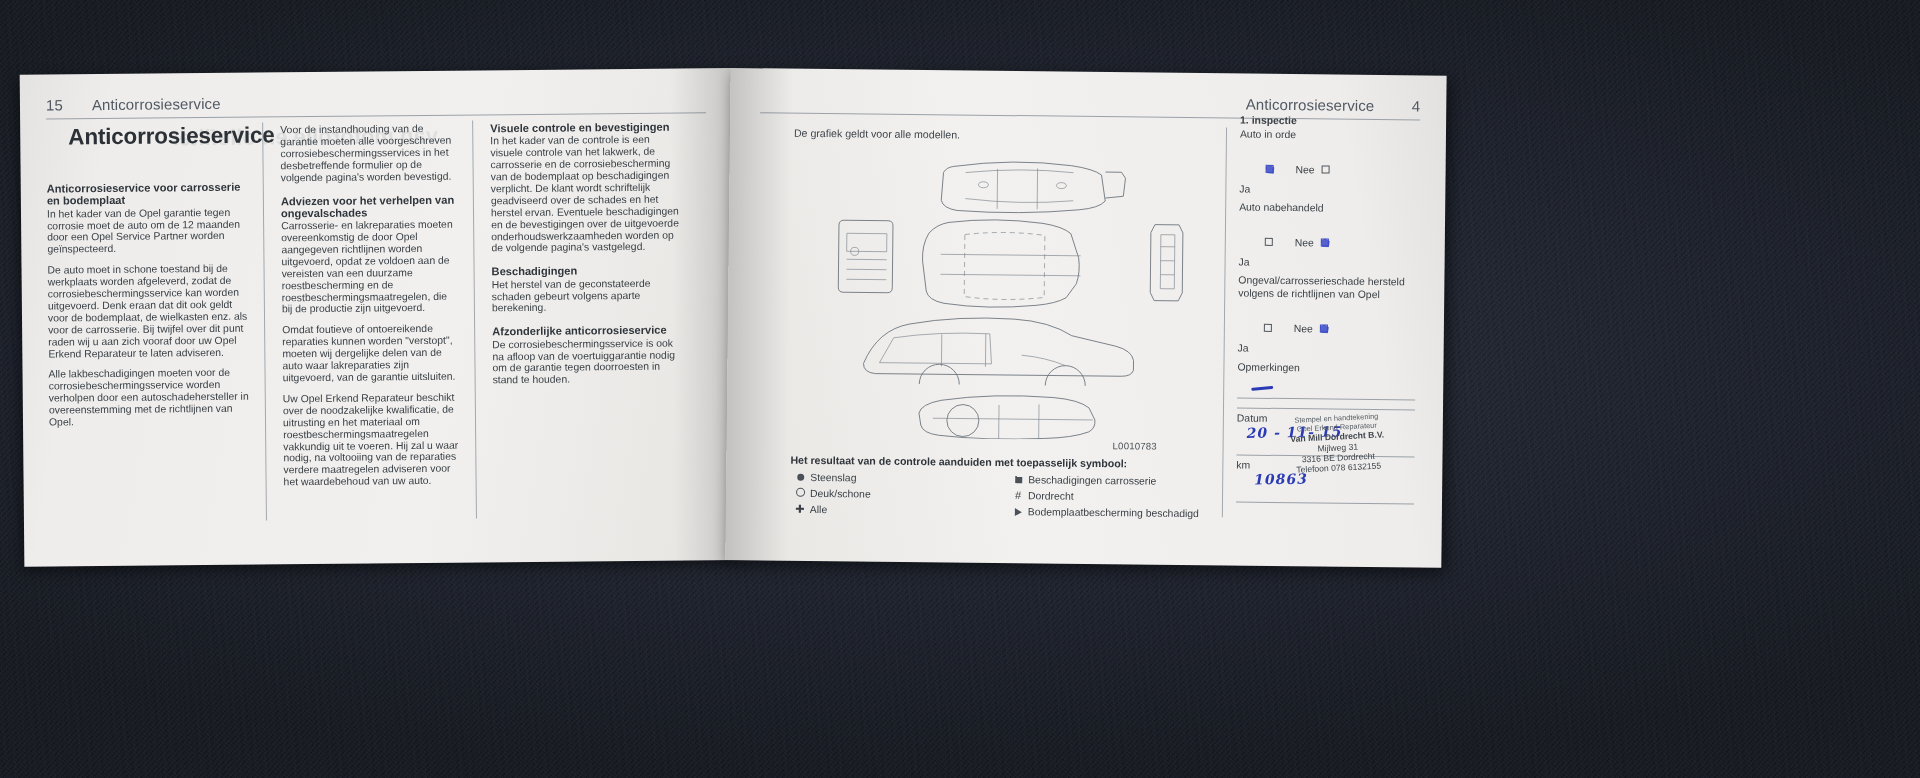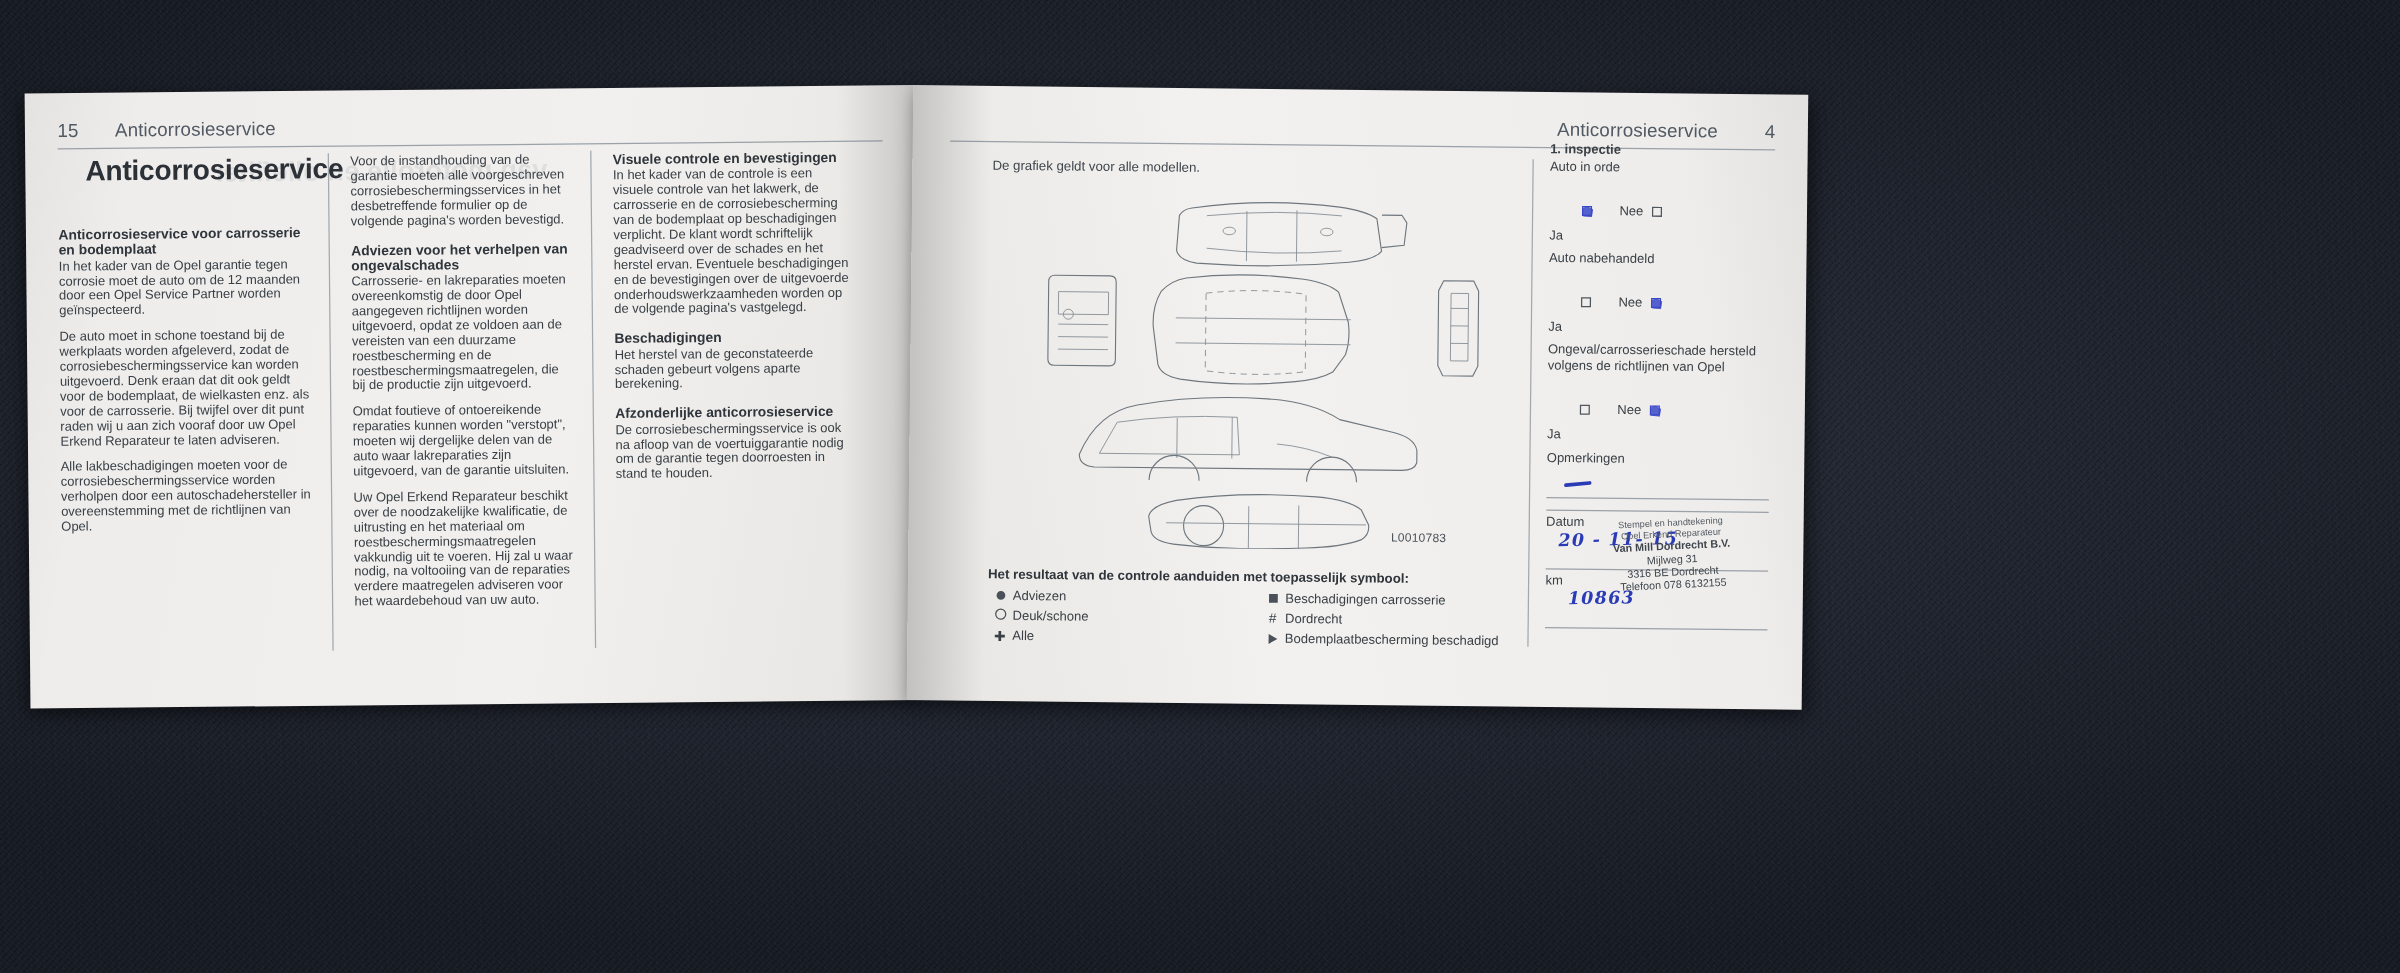--- a/index.html
+++ b/index.html
@@ -252,28 +252,28 @@
 
         <g>
           <path class="ln" d="M118 252 q52 -8 112 -4 q26 2 36 10 l6 12 q1 8 -6 12 q-16 6 -44 7 q-58 3 -106 -2 q-16 -2 -18 -10 l-2 -12 q2 -9 22 -13z"></path>
           <circle class="ln" cx="140" cy="272" r="16"></circle>
           <path class="ln2" d="M176 256 l0 34 M216 255 l0 35"></path>
           <path class="ln2" d="M110 270 l160 0"></path>
         </g>
       </svg>
     </div>
 
-    <div class="figcode" style="left:386px; top:353px;text-align:right;">L0010783</div>
+    <div class="figcode" style="left:386px; top:368px;text-align:right;">L0010783</div>
 
     <div id="legend">
       <div class="ltitle">Het resultaat van de controle aanduiden met toepasselijk symbool:</div>
       <div class="lrow">
         <div class="lcell a">
               <span class="sym dot"></span>
-          <span>Adviezen</span>
+          <span>Steenslag</span>
             </div>
         <div class="lcell">
               <span class="sym sq"></span>
           <span>Beschadigingen carrosserie</span>
             </div>
       </div>
       <div class="lrow">
         <div class="lcell a">
               <span class="sym ring"></span>
           <span>Deuk/schone</span>

